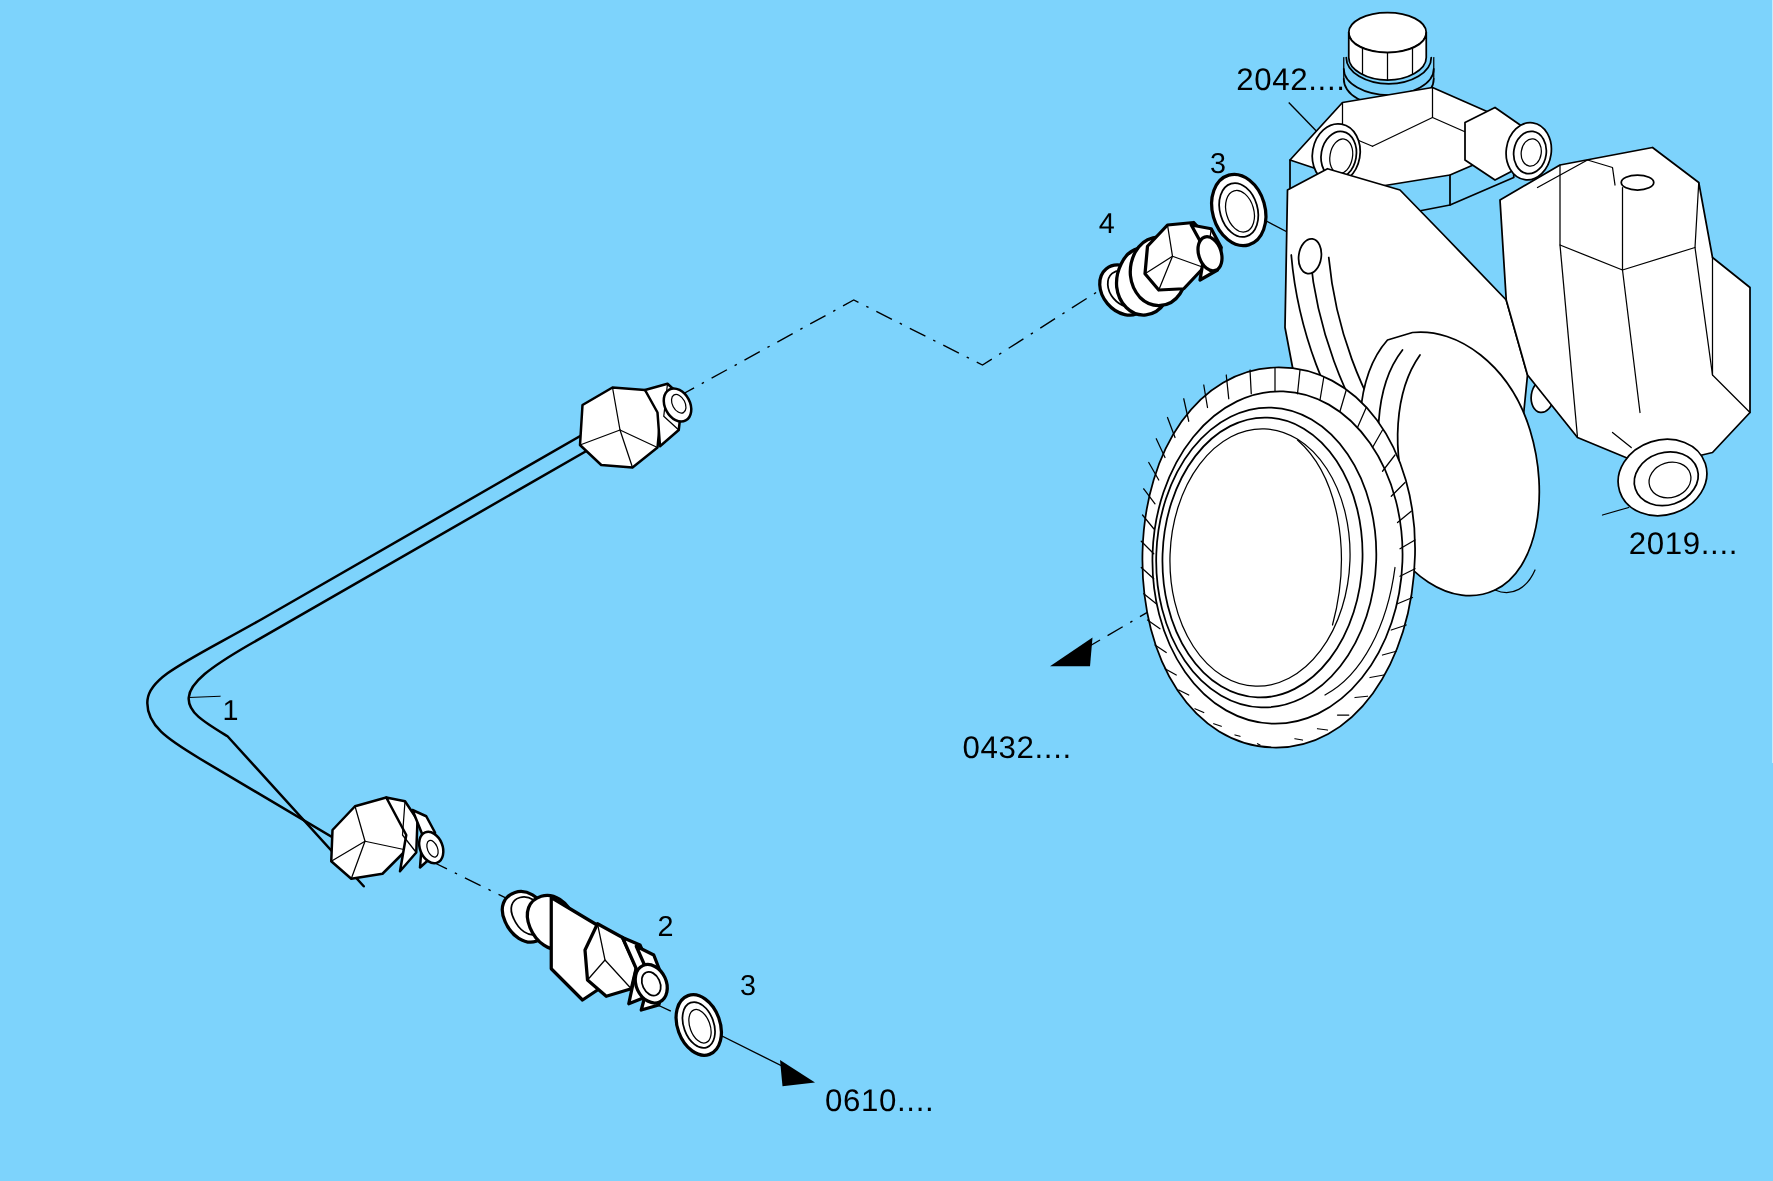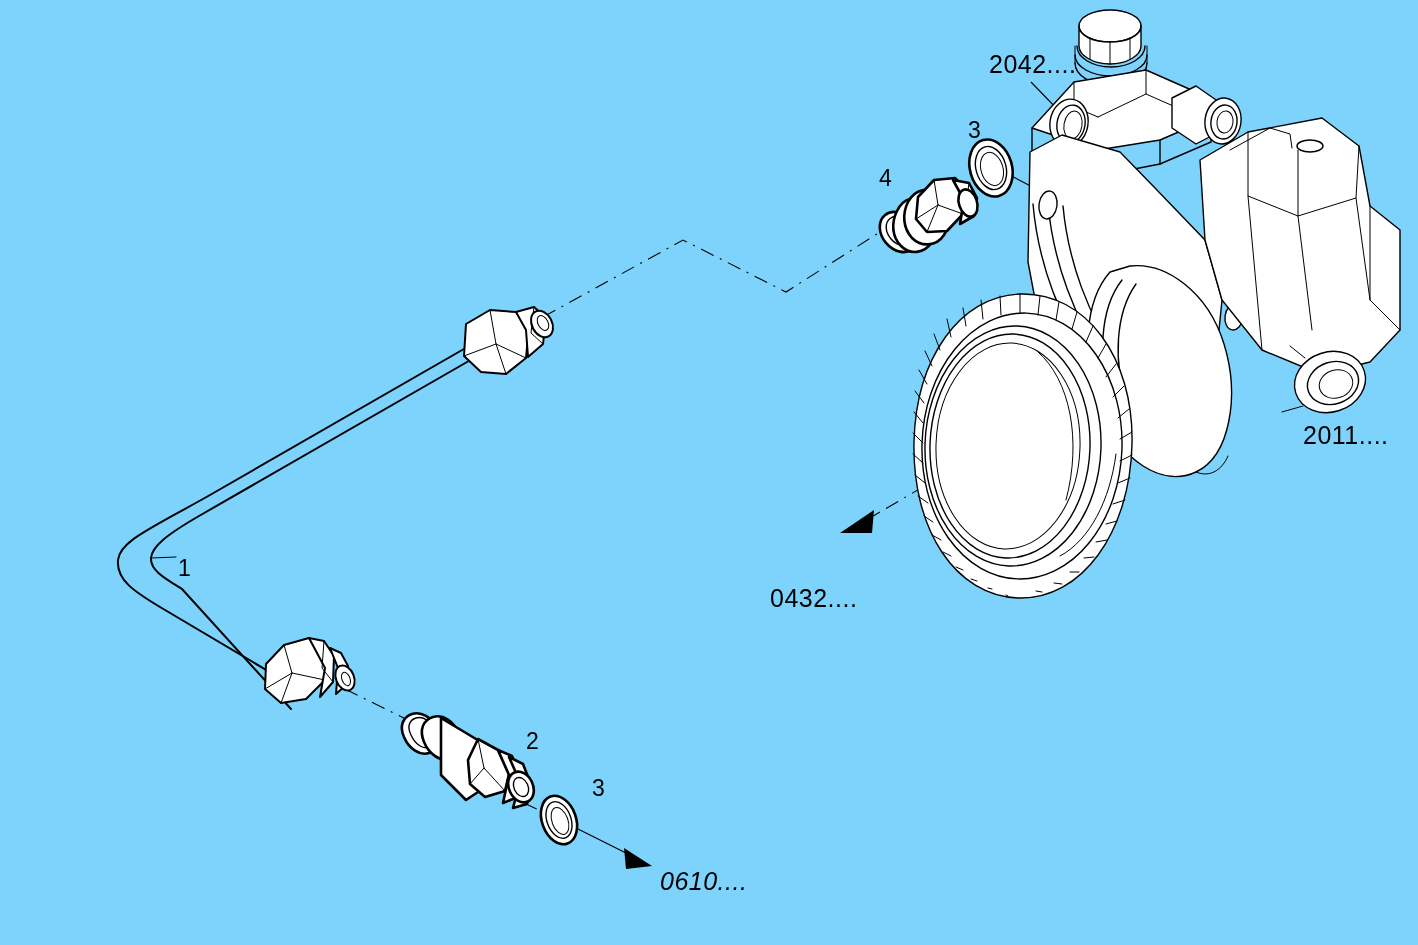--- a/index.html
+++ b/index.html
@@ -407,28 +407,28 @@
       <path class="ln-thin" d="M 1060 556 C 1090 540 1110 500 1116 454"></path>
     </g>
 
   </svg>
 
   <div class="lbl lbl-group" style="left:989px; top:52px;">
     <span>2042....</span>
   </div>
 
   <div class="lbl lbl-group" style="left:1303px; top:423px;">
-    <span>2011....</span>
+    <span>2019....</span>
   </div>
 
   <div class="lbl lbl-group" style="left:770px; top:544px;margin-top:42px;">
     <span>0432....</span>
   </div>
 
-  <div class="lbl lbl-group" style="left:660px; top:869px;font-style:italic;">
+  <div class="lbl lbl-group" style="left:660px; top:869px;">
     <span>0610....</span>
   </div>
 
   <div class="lbl lbl-item" style="left:178px; top:557px;">
     <span>1</span>
   </div>
 
   <div class="lbl lbl-item" style="left:526px; top:730px;">
     <span>2</span>
   </div>

